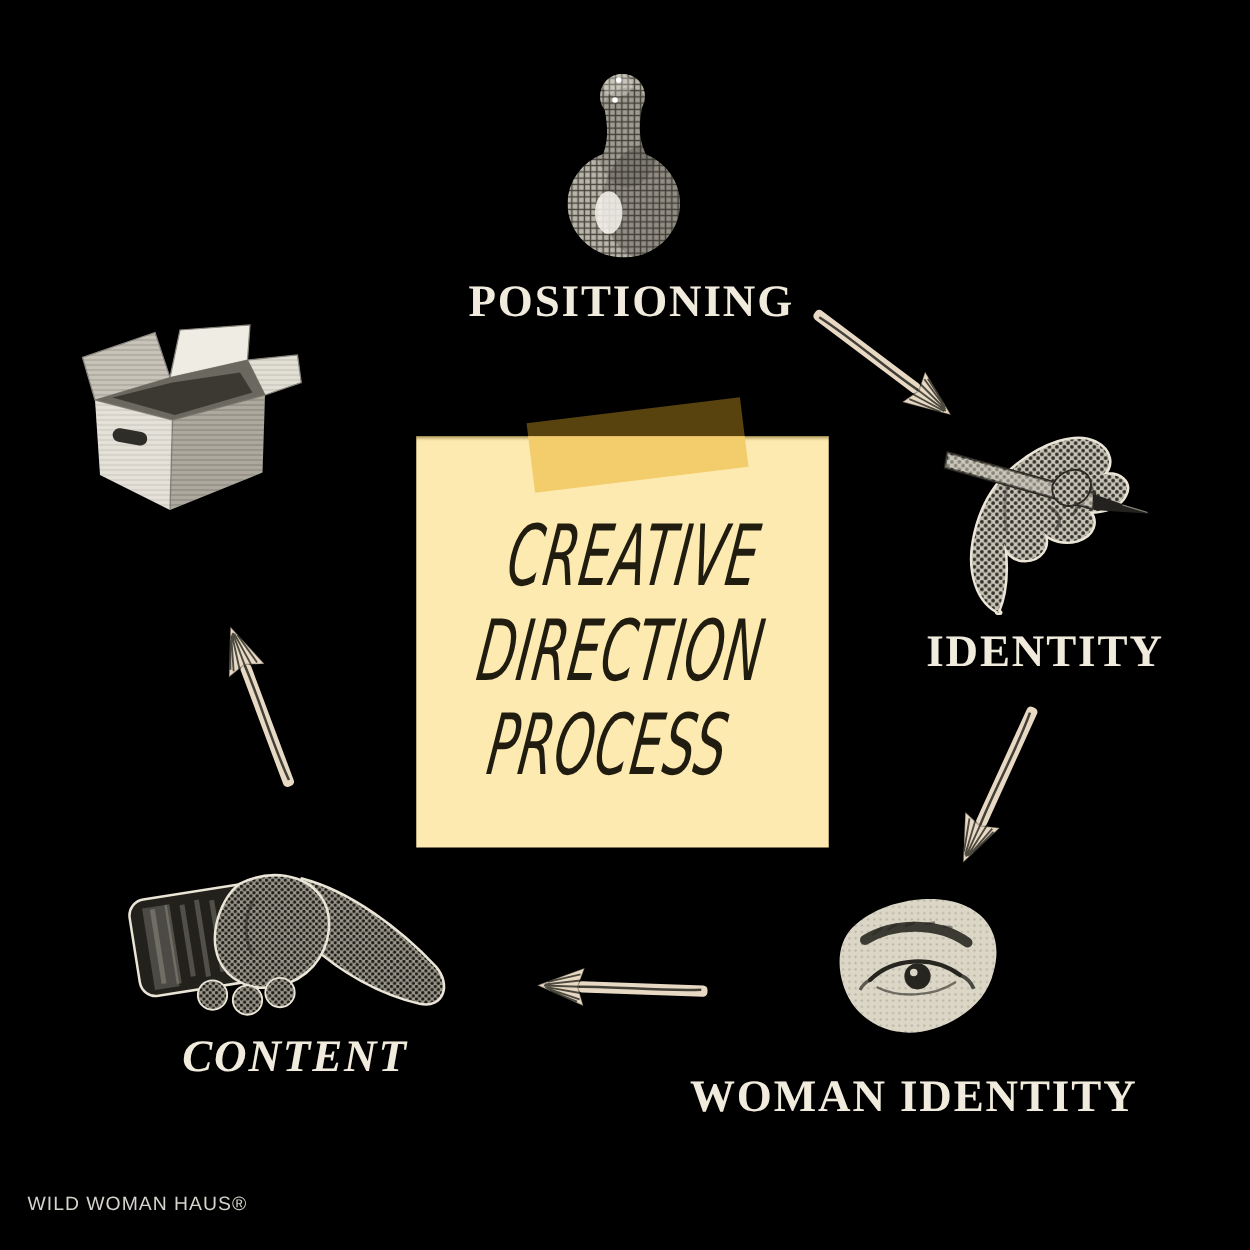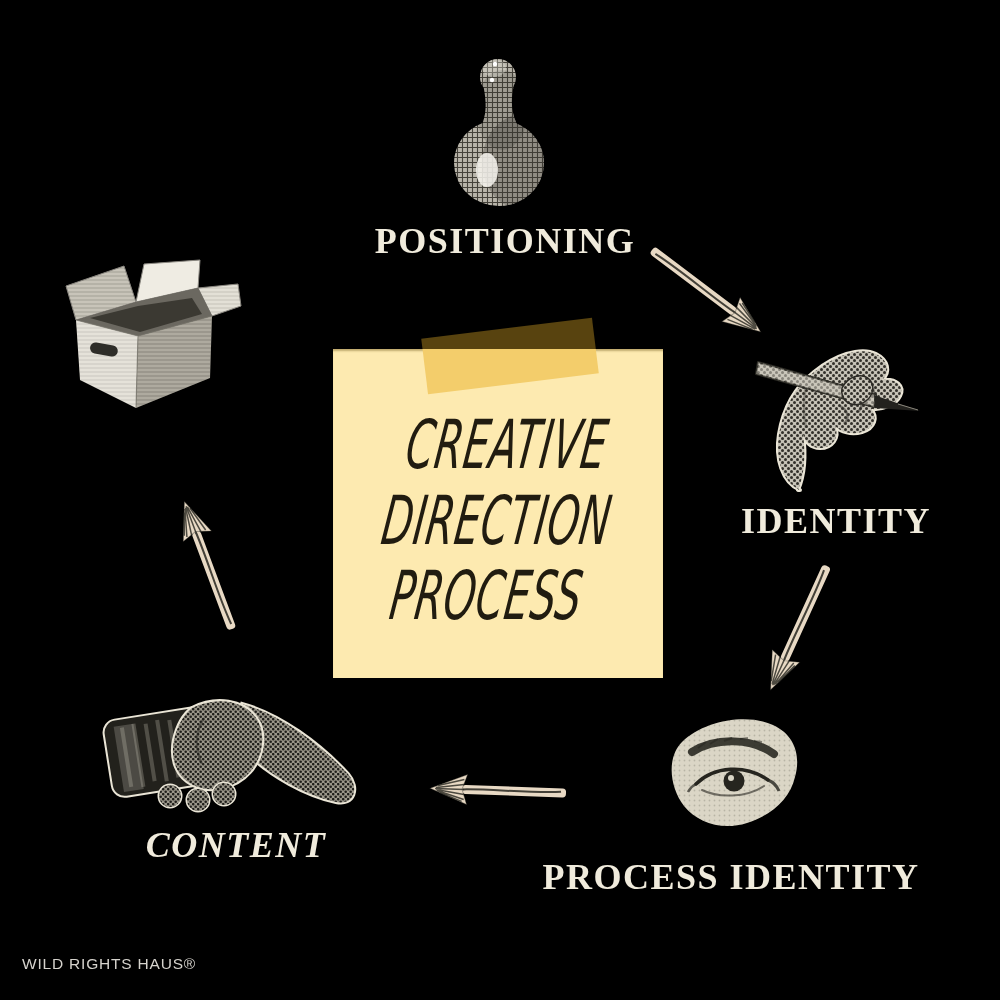--- a/index.html
+++ b/index.html
@@ -214,18 +214,18 @@
       <polygon points="16,62 78,78 76,150 20,122" fill="url(#bx)" opacity="0.35"></polygon>
       <rect x="30" y="86" width="28" height="11" rx="5.5" fill="#2e2d28" transform="rotate(10 44 91)"></rect>
       <polygon points="78,78 152,58 150,120 76,150" fill="#aeaa9f"></polygon>
       <polygon points="78,78 152,58 150,120 76,150" fill="url(#bx)" opacity="0.8"></polygon>
       <path d="M78,78 L76,150 M16,62 L78,78 L152,58" stroke="#7c796f" stroke-width="1.2" fill="none" opacity="0.7"></path>
     </svg>
   </div>
 
   <div class="stage-label lbl-positioning">POSITIONING</div>
   <div class="stage-label lbl-messaging">IDENTITY</div>
-  <div class="stage-label lbl-visual">PROCESS IDENTITY</div>
+  <div class="stage-label lbl-visual">WOMAN IDENTITY</div>
   <div class="stage-label lbl-content">CONTENT</div>
 
-  <div class="footer-text footer-brand">WILD RIGHTS HAUS®</div>
+  <div class="footer-text footer-brand">WILD WOMAN HAUS®</div>
 
 </div>
 
 </body></html>

